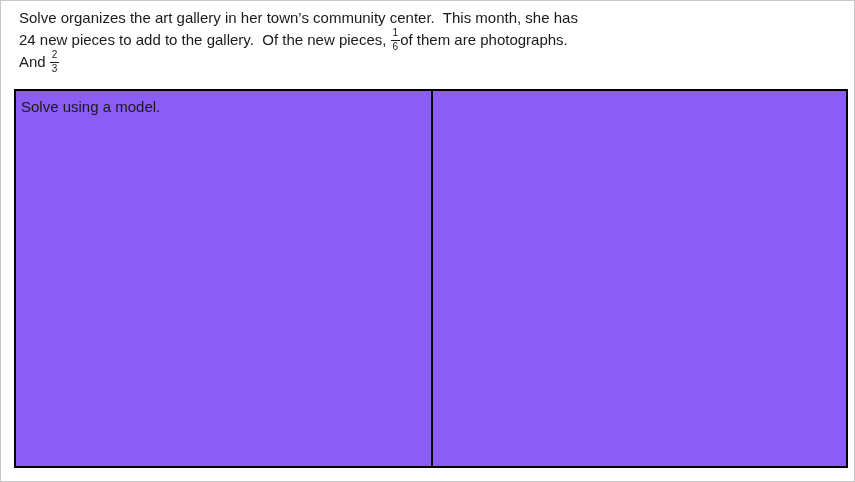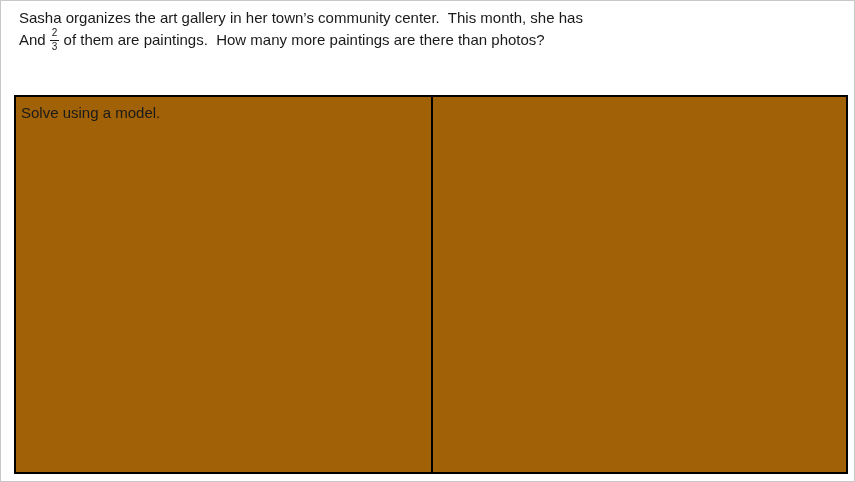--- a/index.html
+++ b/index.html
@@ -48,22 +48,21 @@
   }
   .worktable {
     position: absolute;
     left: 13px;
     top: 88px;
     width: 834px;
     height: 379px;
     box-sizing: border-box;
     border: 2px solid #000000;
     display: flex;
-    background: #a16207;
-    margin-top: 6px;
+    background: #8b5cf6;
   }
   .cell {
     box-sizing: border-box;
     padding: 6px 5px;
     font-size: 15px;
     line-height: 20px;
   }
   .cell.left {
     width: 417px;
     border-right: 2px solid #000000;
@@ -71,22 +70,23 @@
   .cell.right {
     flex: 1;
   }
 </style>
 </head>
 <body>
 
 <div class="page">
 
   <div class="problem">
-    <div class="line"><span>Sasha organizes the art gallery in her town’s community center.  This month, she has</span></div>
-    <div class="line"><span>And </span><span class="frac"><span class="num">2</span><span class="den">3</span></span><span> of them are paintings.  How many more paintings are there than photos?</span></div>
+    <div class="line"><span>Solve organizes the art gallery in her town’s community center.  This month, she has</span></div>
+    <div class="line"><span>24 new pieces to add to the gallery.  Of the new pieces, </span><span class="frac"><span class="num">1</span><span class="den">6</span></span><span>of them are photographs.</span></div>
+    <div class="line"><span>And </span><span class="frac"><span class="num">2</span><span class="den">3</span></span></div>
   </div>
 
   <div class="worktable">
     <div class="cell left">
       <div>Solve using a model.</div>
     </div>
   </div>
 
 </div>
 

